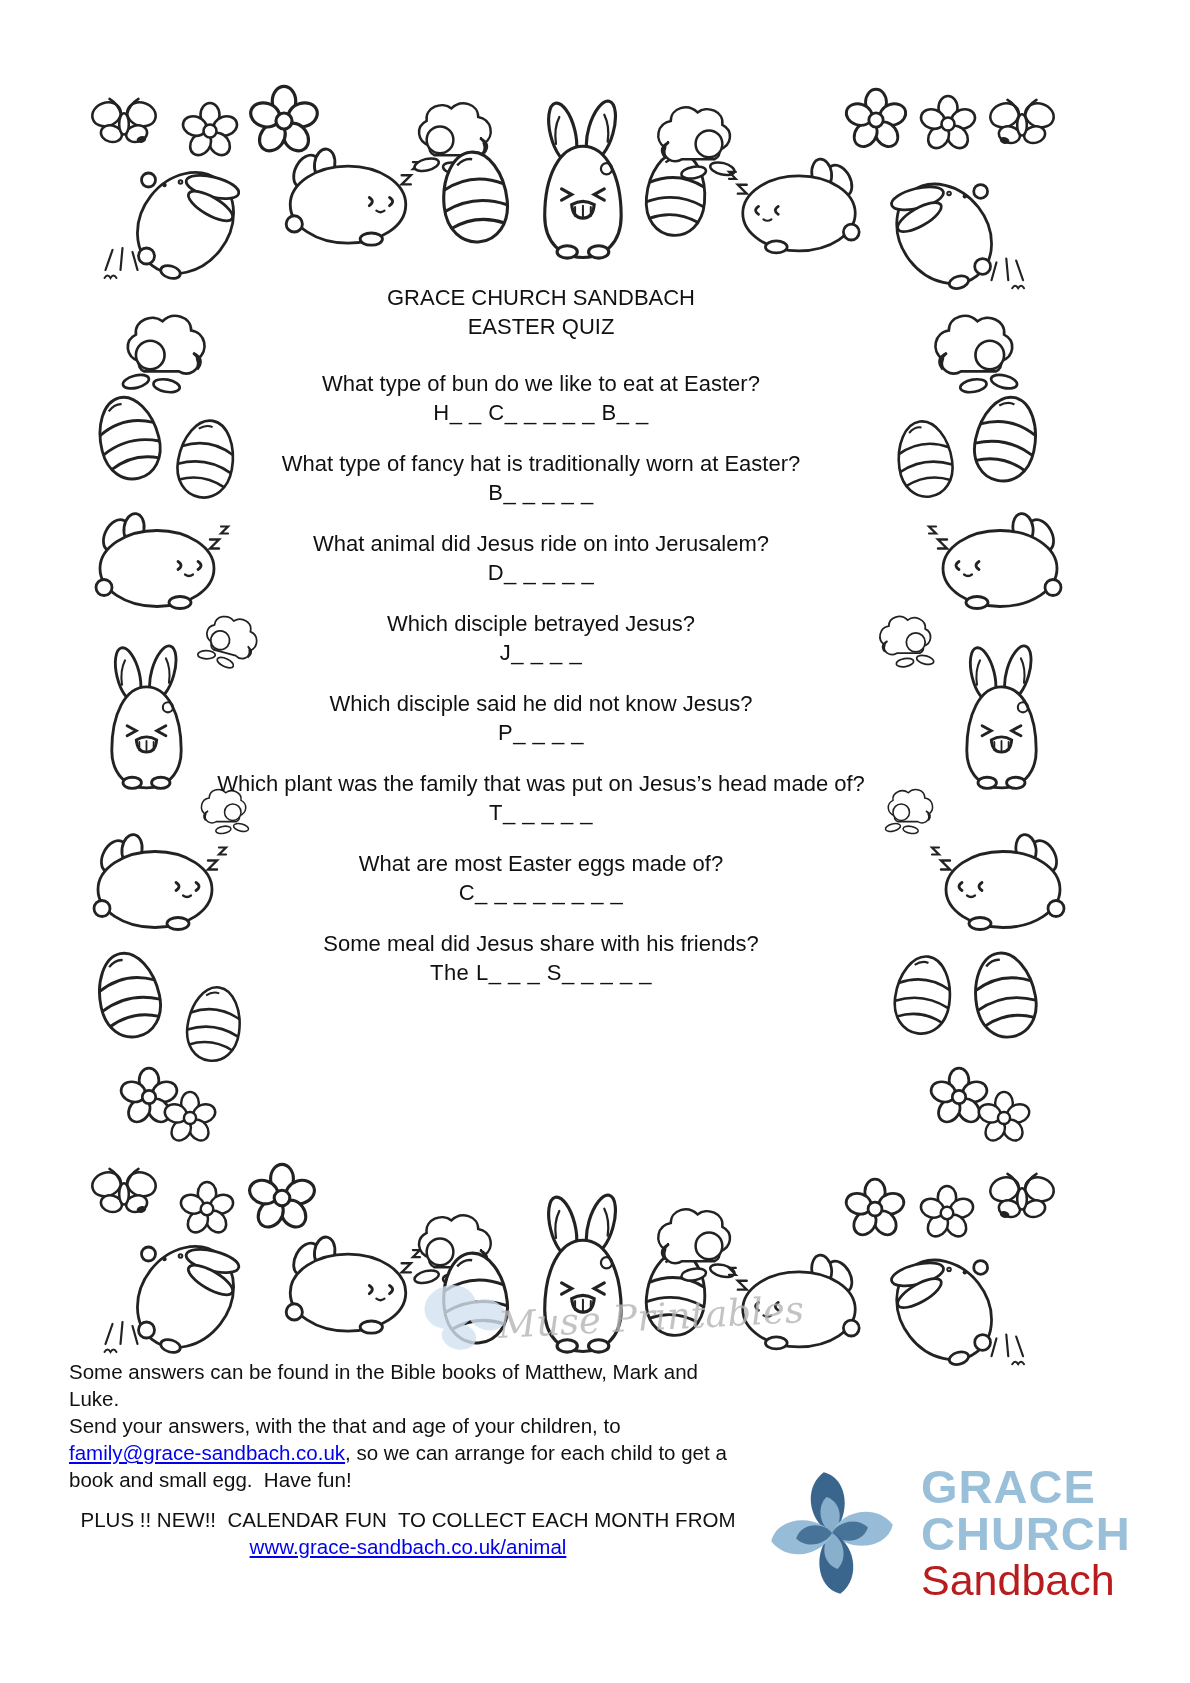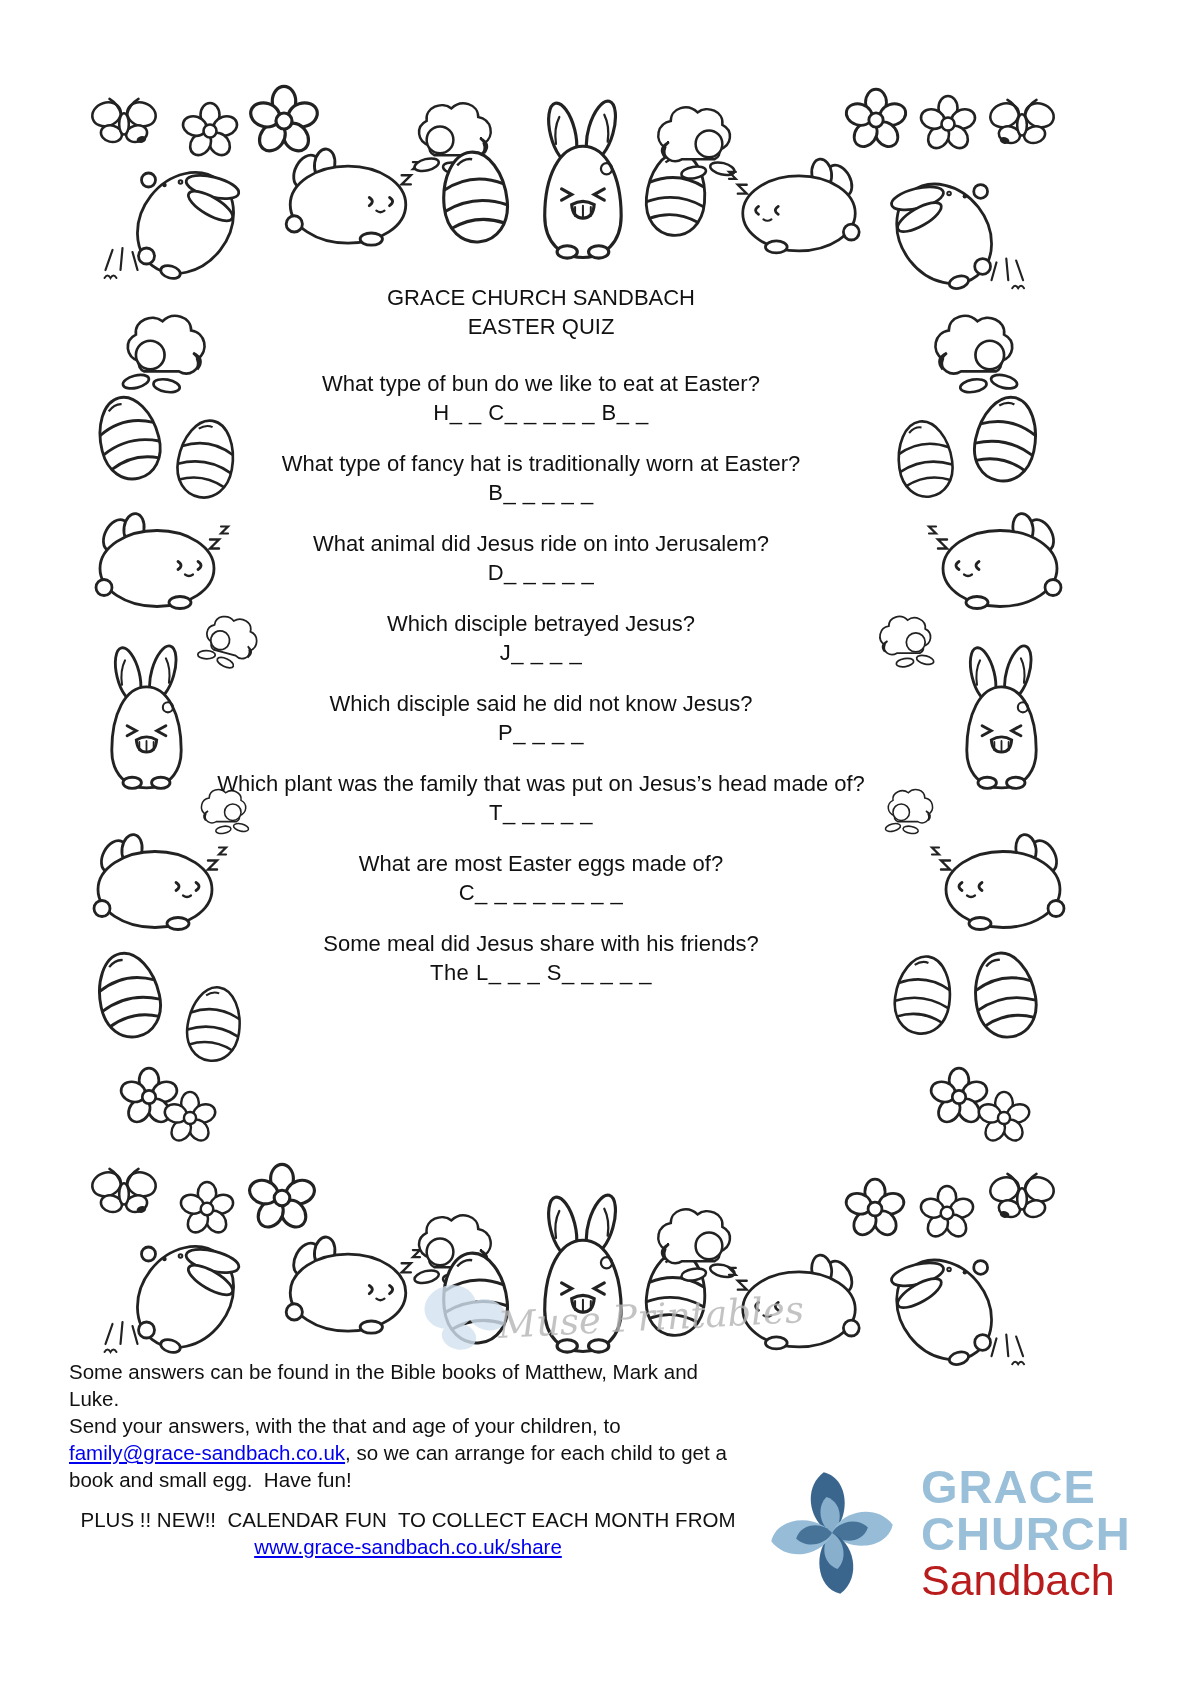--- a/index.html
+++ b/index.html
@@ -473,21 +473,21 @@
 
 <div class="footer">
   <div>Some answers can be found in the Bible books of Matthew, Mark and Luke.</div>
   <div>Send your answers, with the that and age of your children, to</div>
   <div><a class="link">family@grace-sandbach.co.uk</a><span class="keepsp">, so we can arrange for each child to get a</span></div>
   <div class="keepsp">book and small egg.  Have fun!</div>
 </div>
 
 <div class="plus">
   <div class="keepsp">PLUS !! NEW!!  CALENDAR FUN  TO COLLECT EACH MONTH FROM</div>
-  <a class="link">www.grace-sandbach.co.uk/share</a>
+  <a class="link">www.grace-sandbach.co.uk/animal</a>
 </div>
 
 <div class="logo">
   <svg class="logo-cross" viewBox="0 0 100 100">
     <g>
       <path d="M50,50 C34,44 28,18 44,6 C62,10 64,38 50,50 Z" fill="#3a668e"></path>
       <path d="M50,50 C34,44 28,18 44,6 C62,10 64,38 50,50 Z" fill="#97bcd7" transform="rotate(90 50 50)"></path>
       <path d="M50,50 C34,44 28,18 44,6 C62,10 64,38 50,50 Z" fill="#3a668e" transform="rotate(180 50 50)"></path>
       <path d="M50,50 C34,44 28,18 44,6 C62,10 64,38 50,50 Z" fill="#97bcd7" transform="rotate(270 50 50)"></path>
       <path d="M50,50 C42,46 38,32 46,24 C58,28 58,44 50,50 Z" fill="#97bcd7" opacity="0.85"></path>

